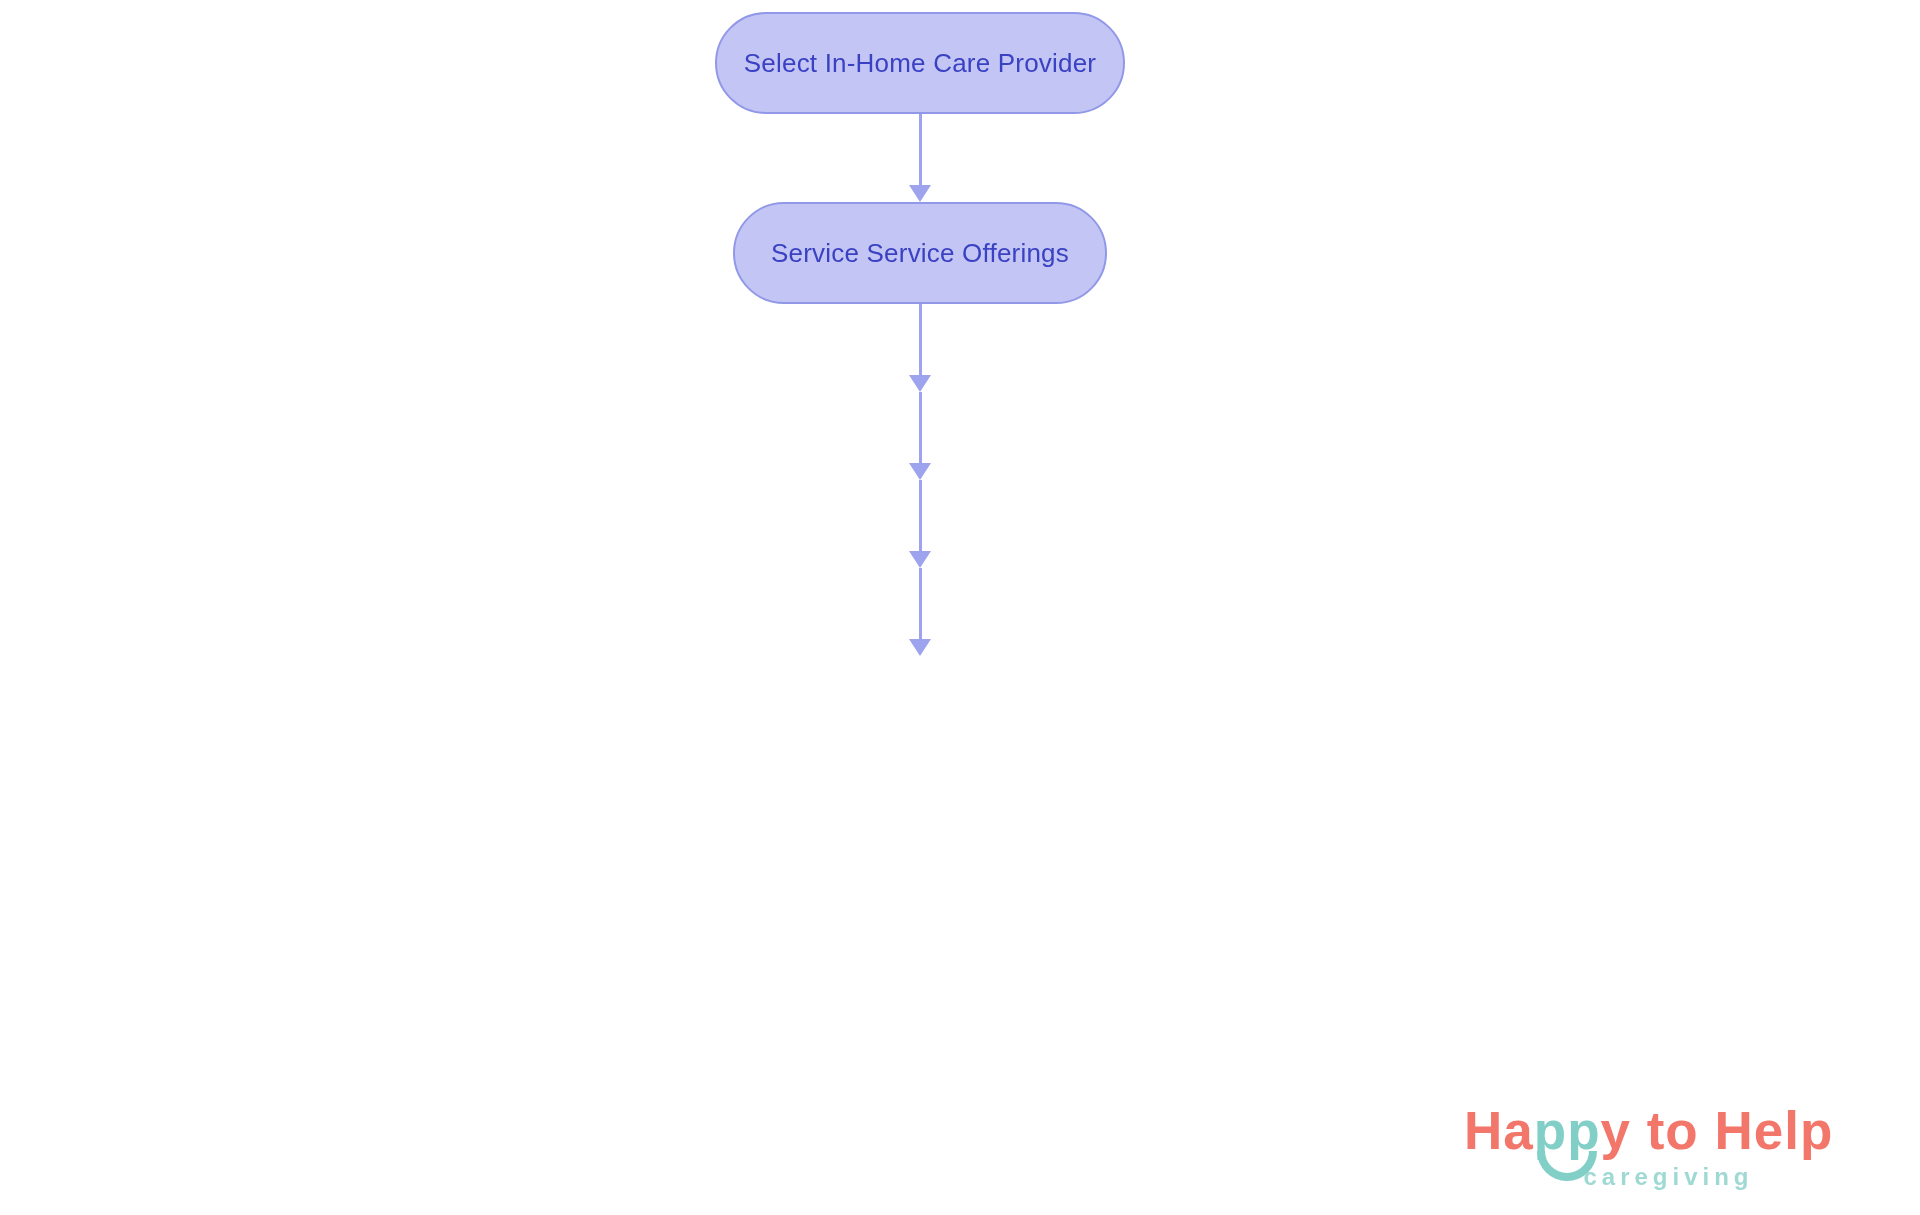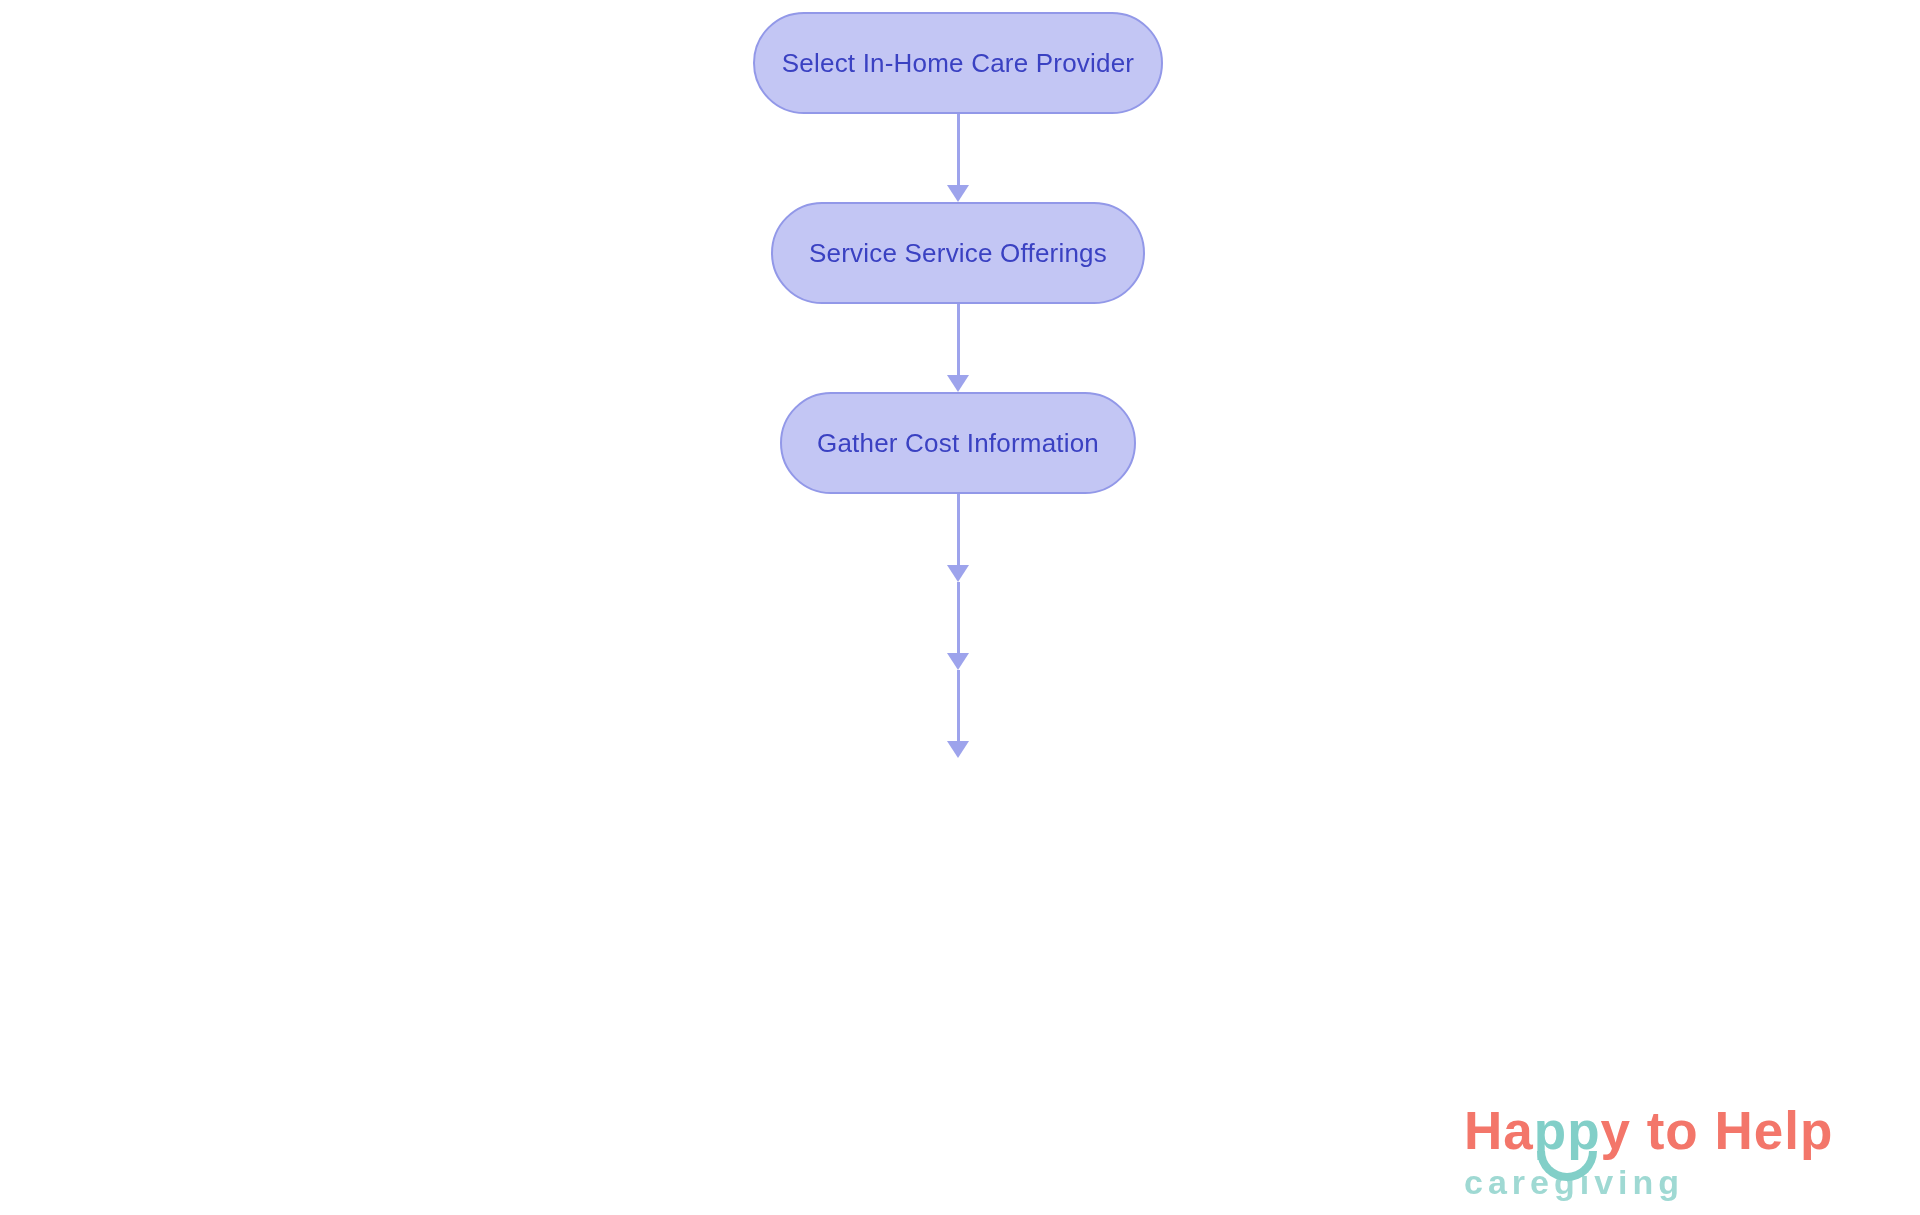--- a/index.html
+++ b/index.html
@@ -7,21 +7,21 @@
     width: 1920px; height: 1215px;
     background: #ffffff;
     font-family: "Liberation Sans", sans-serif;
     position: relative;
     overflow: hidden;
   }
 
   
   .flow {
     position: absolute;
-    top: 12px; left: 958px;
+    top: 12px; left: 920px;
     transform: translateX(-50%);
     display: flex; flex-direction: column; align-items: center;
   }
   .node {
     height: 98px;
     border: 2px solid var(--node_border, #9298e8);
     background: var(--node_fill, #c3c6f4);
     border-radius: 51px;
     display: flex; align-items: center; justify-content: center;
     box-sizing: content-box;
@@ -70,23 +70,23 @@
     left: 50%; transform: translateX(-50%);
     top: 51px;
     width: 44px; height: 22px;
     border: 8px solid var(--teal, #82cfc8);
     border-top: none;
     border-radius: 0 0 30px 30px;
     box-sizing: content-box;
   }
   .tagline {
     margin-top: 1px;
-    text-align: left;
+    text-align: center;
     padding-right: 46px;
-    font-size: 34px;
+    font-size: 24px;
     font-weight: bold;
     letter-spacing: 5px;
     color: var(--tagline, #9fd9d3);
   }
 </style>
 </head>
 <body style="background: rgb(255, 255, 255);">
 
 <div class="flow">
 
@@ -101,23 +101,20 @@
 
   <div class="node" style="width:370px">
     <span class="node-label">Service Service Offerings</span>
   </div>
 
   <div class="connector">
     <span class="line"></span>
     <span class="head"></span>
   </div>
 
-  <div class="node" style="width:352px">
-    <span class="node-label">Gather Cost Information</span>
-  </div>
 
   <div class="connector">
     <span class="line"></span>
     <span class="head"></span>
   </div>
 
 
   <div class="connector">
     <span class="line"></span>
     <span class="head"></span>

